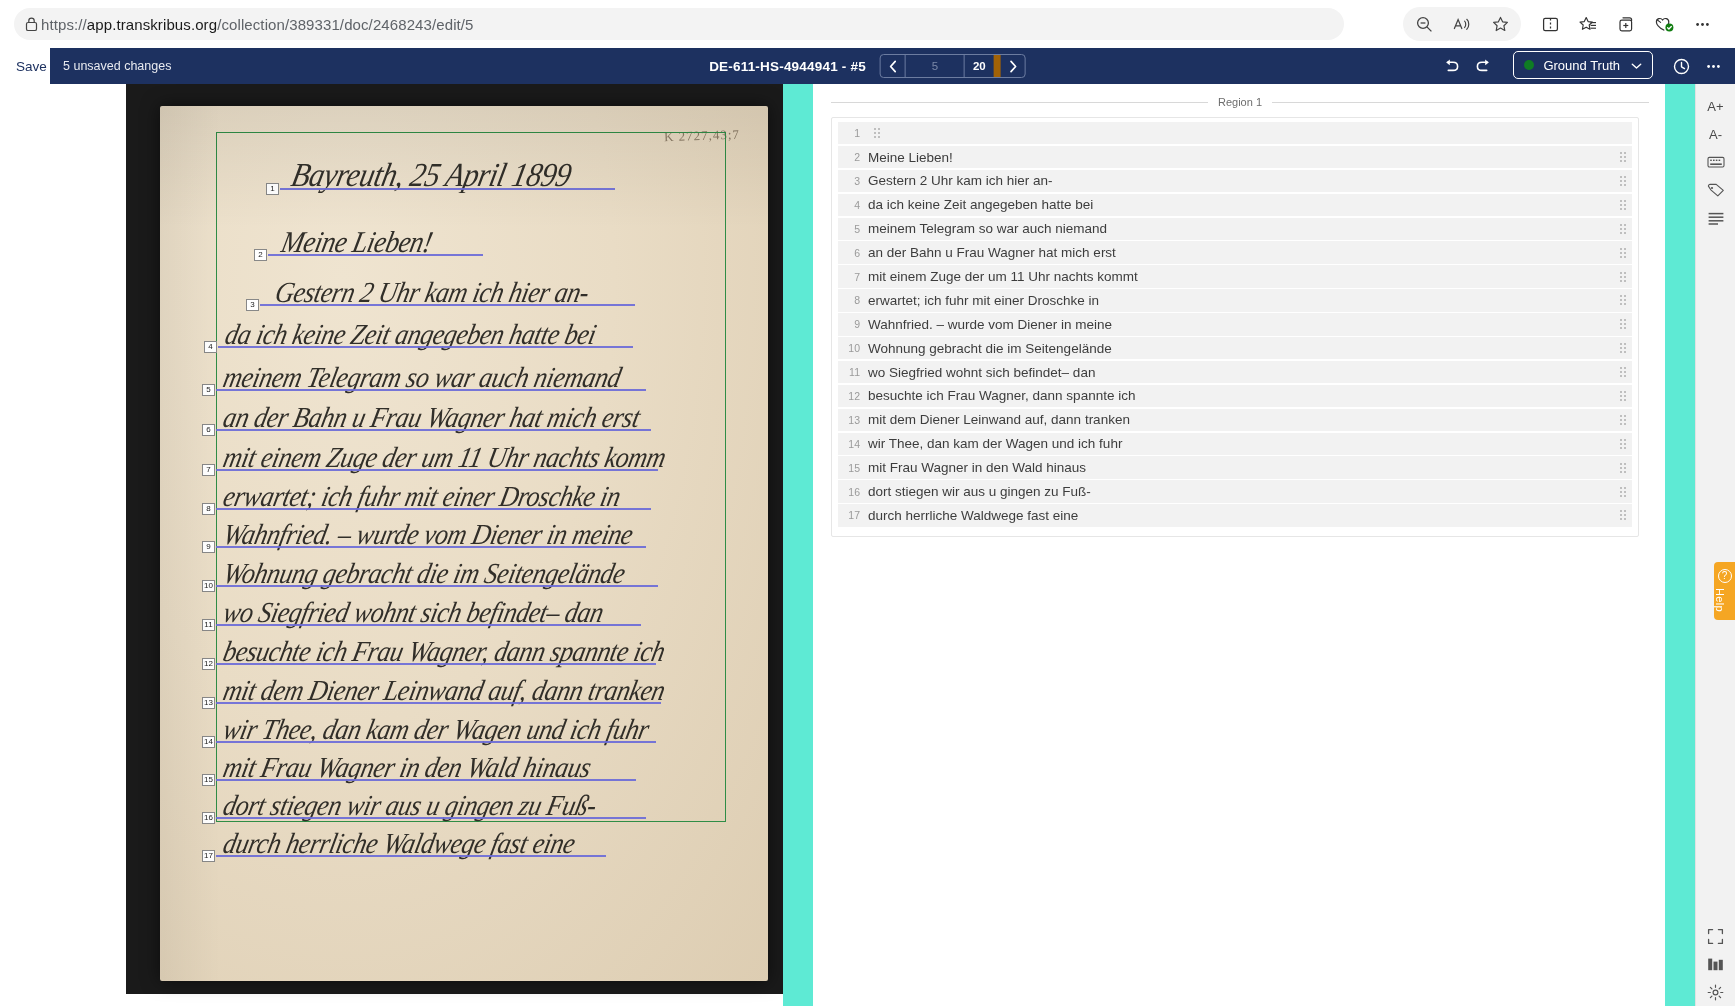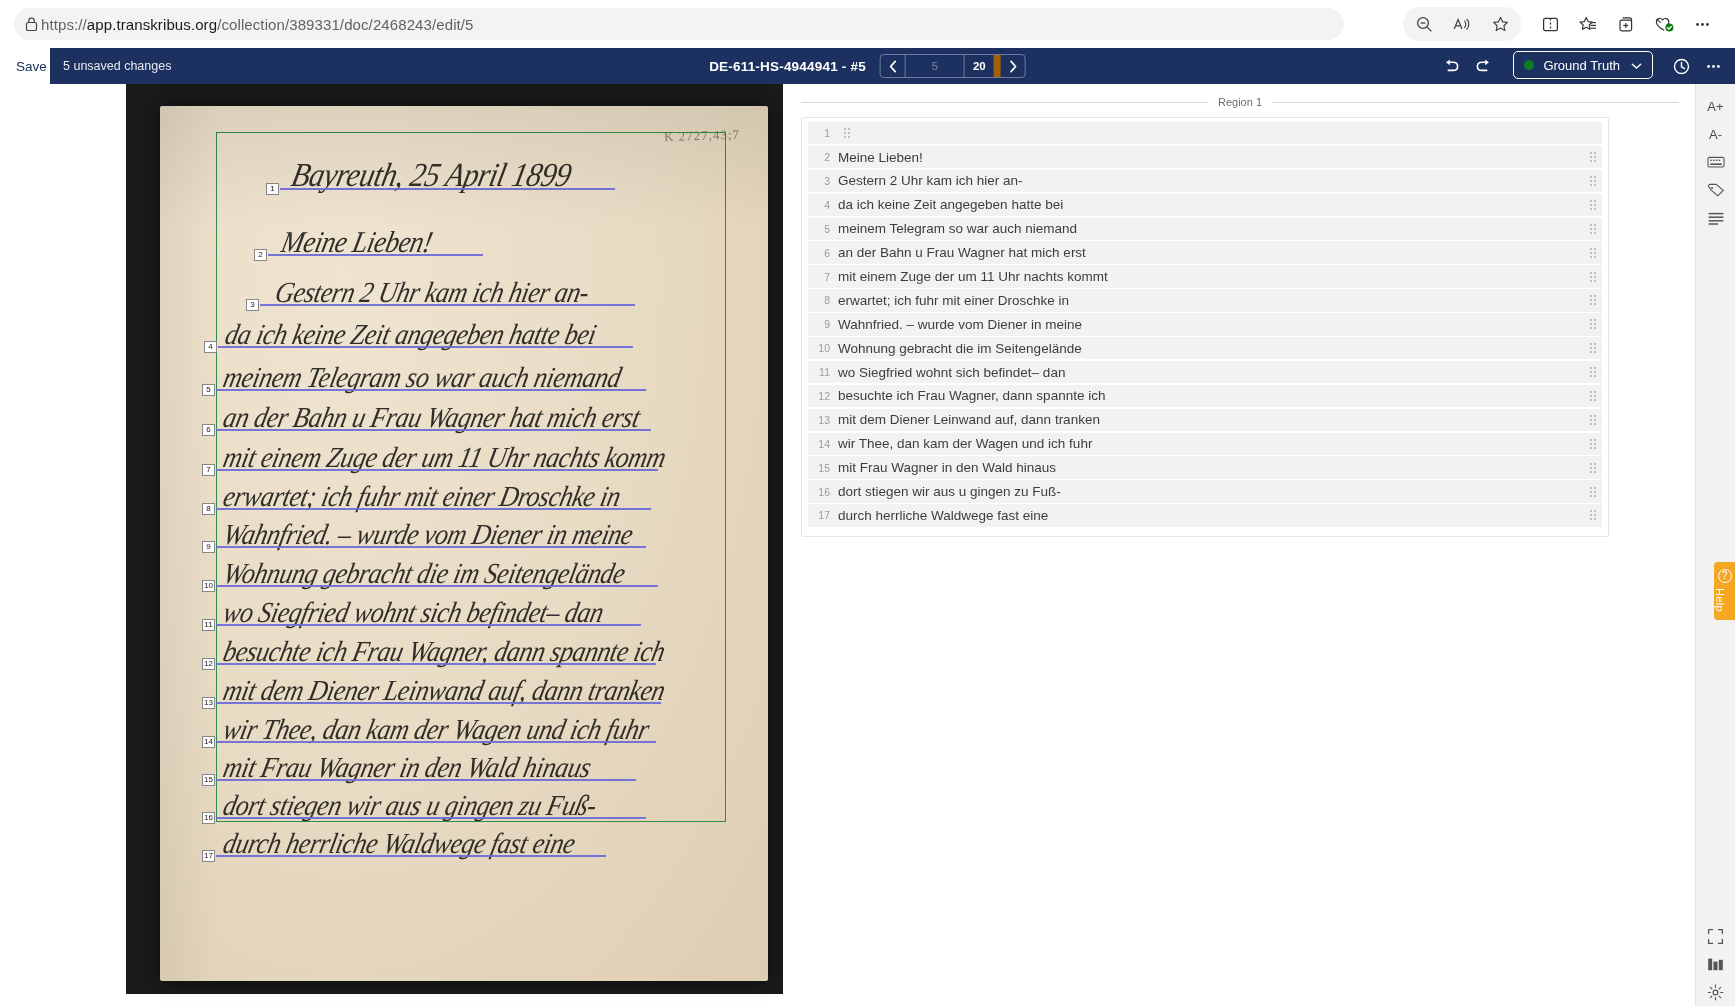--- a/index.html
+++ b/index.html
@@ -173,20 +173,21 @@
     flex: 0 0 auto;
   }
   .gt-label { font-size: 13px; color: #fff; white-space: nowrap; }
   .gt-caret { margin-left: 2px; }
 
   
   .workspace {
     display: flex;
     height: calc(1006px - 48px - 36px);
     background: #5eead4;
+    gap: 30px;
   }
 
   
   .viewer {
     width: 783px;
     background: #ffffff;
     position: relative;
     overflow: hidden;
   }
   .canvas-area {

